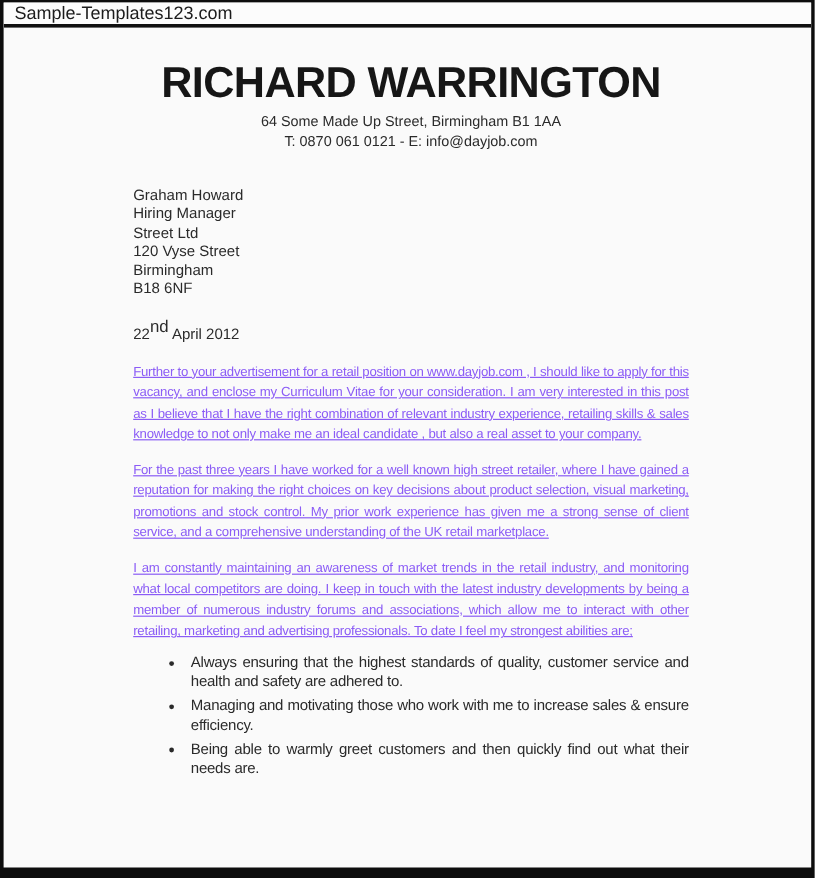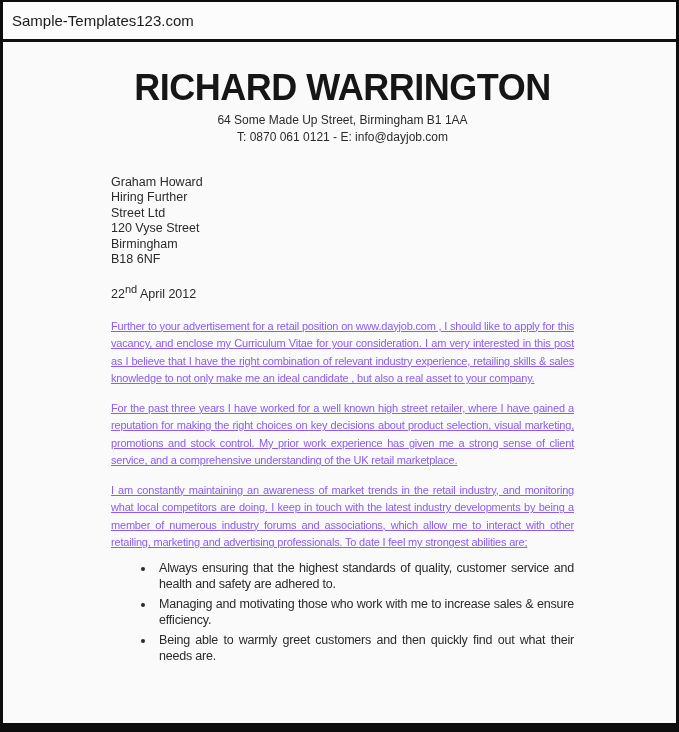--- a/index.html
+++ b/index.html
@@ -13,21 +13,21 @@
     border-top: 2px solid #0d0d0d;
     border-left: 3px solid #0d0d0d;
     border-right: 3px solid #0d0d0d;
     border-bottom: 9px solid #0d0d0d;
     overflow: hidden;
     font-family: "Liberation Sans", sans-serif;
     color: #262626;
   }
 
   .watermark-bar {
-    height: 40px;
+    height: 21px;
     box-sizing: border-box;
     display: flex;
     align-items: center;
     padding: 0 9px;
     border-bottom: 3px solid #101010;
     background: #fcfcfc;
     font-size: 15px;
     color: #1c1c1c;
   }
 
@@ -59,21 +59,21 @@
     font-size: 12.5px;
     line-height: 15.5px;
     color: #2a2a2a;
   }
 
   .date-line {
     margin-top: 15px;
     font-size: 12.5px;
     color: #2a2a2a;
   }
-  .date-line sup { font-size: 11px; }
+  .date-line sup { font-size: 14px; }
 
   .salutation {
     margin-top: 20px;
     font-size: 12.5px;
     color: #2a2a2a;
   }
 
   .body-par {
     margin: 12px 0 0 0;
     font-size: 11px;
@@ -111,21 +111,21 @@
   <div class="letter">
 
     <div class="letterhead">
       <h1 class="sender-name">RICHARD WARRINGTON</h1>
       <div class="sender-address">64 Some Made Up Street, Birmingham B1 1AA</div>
       <div class="sender-contact">T: 0870 061 0121  -  E: info@dayjob.com</div>
     </div>
 
     <div class="recipient">
       <div>Graham Howard</div>
-      <div>Hiring Further</div>
+      <div>Hiring Manager</div>
       <div>Street Ltd</div>
       <div>120 Vyse Street</div>
       <div>Birmingham</div>
       <div>B18 6NF</div>
     </div>
 
     <div class="date-line"><span>22</span><sup>nd</sup><span> April 2012</span></div>
 
 
     <p class="body-par first">Further to your advertisement for a retail position on www.dayjob.com , I should like to apply for this vacancy, and enclose my Curriculum Vitae for your consideration. I am very interested in this post as I believe that I have the right combination of relevant industry experience, retailing skills &amp; sales knowledge to not only make me an ideal candidate , but also a real asset to your company.</p>

